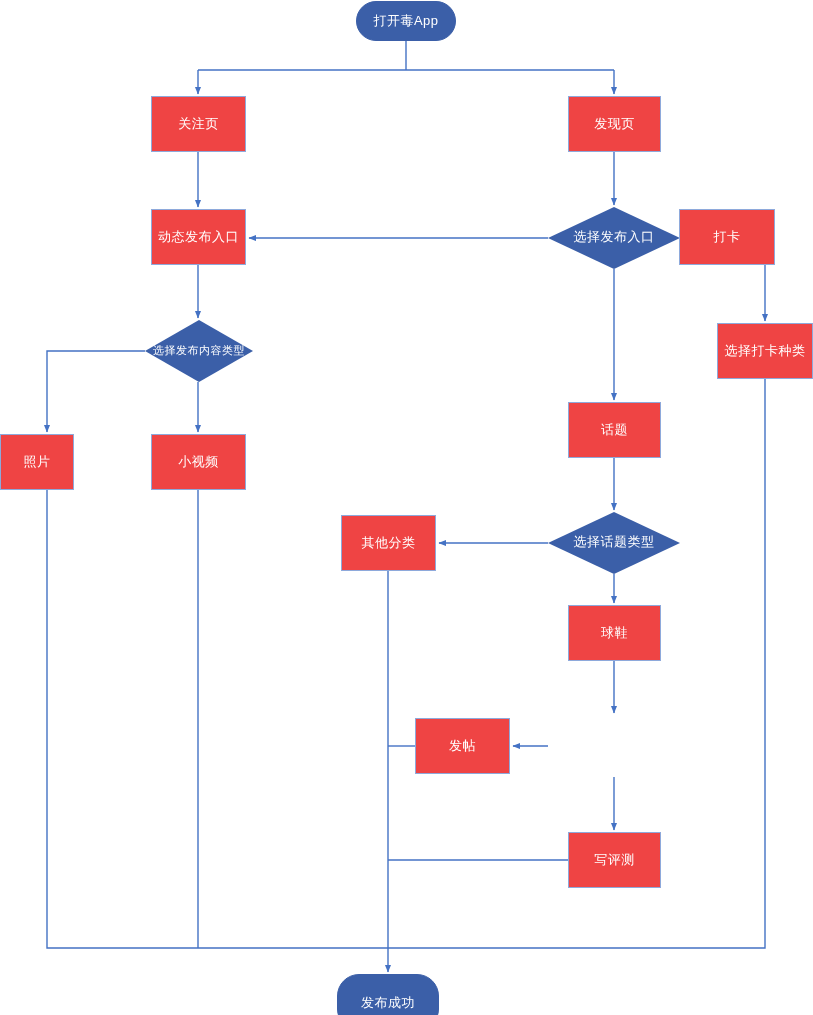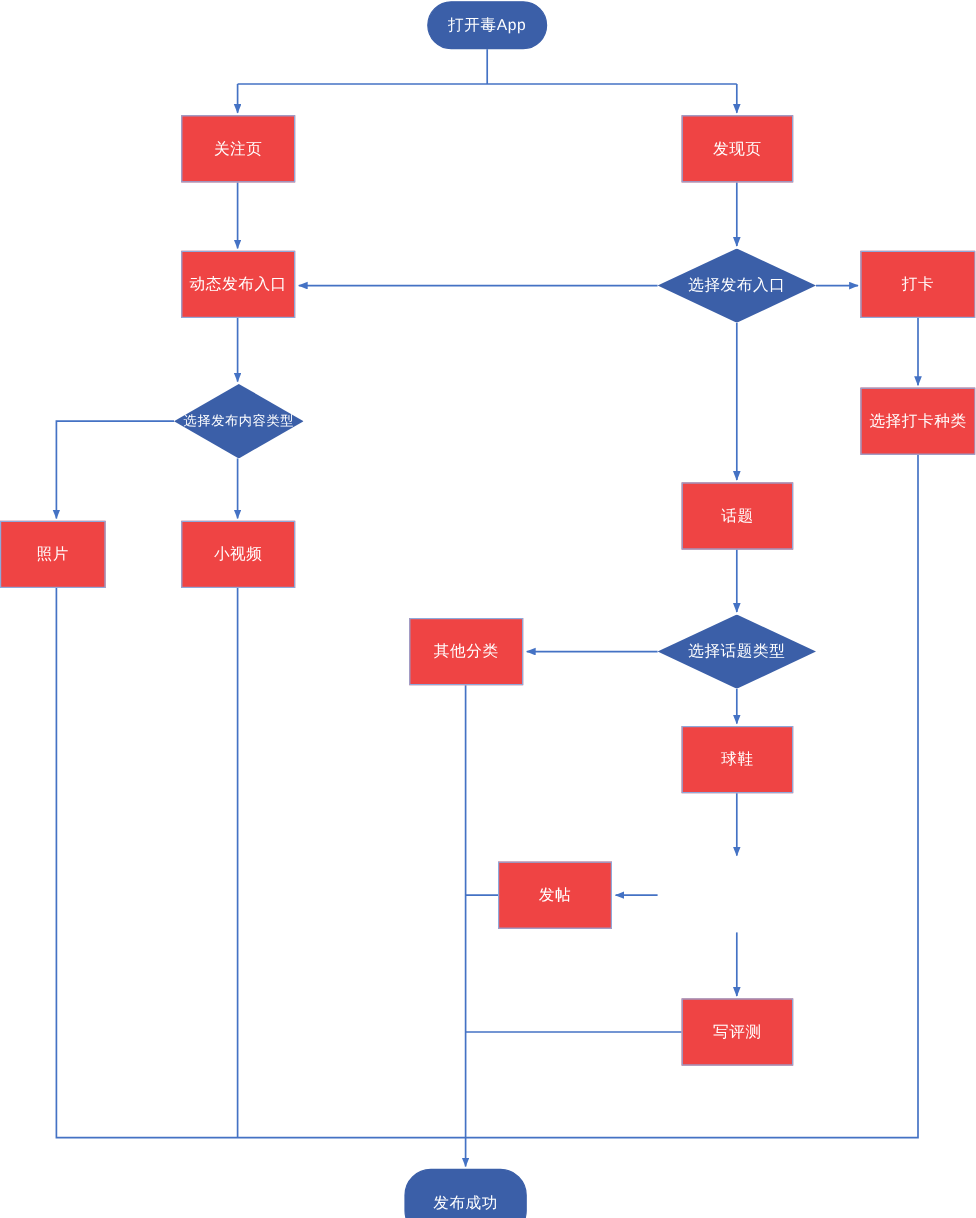--- a/index.html
+++ b/index.html
@@ -41,20 +41,21 @@
     border: 1px solid #8EA9DB;
   }
   .node.terminator {
     background: #3B5FA8;
     border: 1px solid #3B5FA8;
     border-radius: 22px;
   }
   .node.diamond {
     background: transparent;
     border: none;
+    font-family: Liberation Mono, monospace;
   }
   .node.diamond .dia-shape {
     position: absolute;
     left: 0; top: 0;
     width: 100%;
     height: 100%;
     background: #3B5FA8;
     clip-path: polygon(50% 0%, 100% 50%, 50% 100%, 0% 50%);
   }
   .node.diamond .dia-label {
@@ -146,34 +147,34 @@
 
   <div class="node rect" style="left:151px; top:209px; width:95px; height:56px;">
     <span class="lbl">动态发布入口</span>
   </div>
 
   <div class="node diamond" style="left:548px; top:207px; width:132px; height:62px;">
     <span class="dia-shape"></span>
     <span class="dia-label">选择发布入口</span>
   </div>
 
-  <div class="node rect" style="left:717px; top:209px; width:96px; height:56px;">
+  <div class="node rect" style="left:679px; top:209px; width:96px; height:56px;">
     <span class="lbl">打卡</span>
   </div>
 
   <div class="node diamond" style="left:145px; top:320px; width:108px; height:62px;">
     <span class="dia-shape"></span>
     <span class="dia-label" style="font-size:11px;">选择发布内容类型</span>
   </div>
 
   <div class="node rect" style="left:717px; top:323px; width:96px; height:56px;">
     <span class="lbl">选择打卡种类</span>
   </div>
 
-  <div class="node rect" style="left:0px; top:434px; width:88px; height:56px;">
+  <div class="node rect" style="left:0px; top:434px; width:74px; height:56px;">
     <span class="lbl">照片</span>
   </div>
 
   <div class="node rect" style="left:151px; top:434px; width:95px; height:56px;">
     <span class="lbl">小视频</span>
   </div>
 
   <div class="node rect" style="left:568px; top:402px; width:93px; height:56px;">
     <span class="lbl">话题</span>
   </div>

